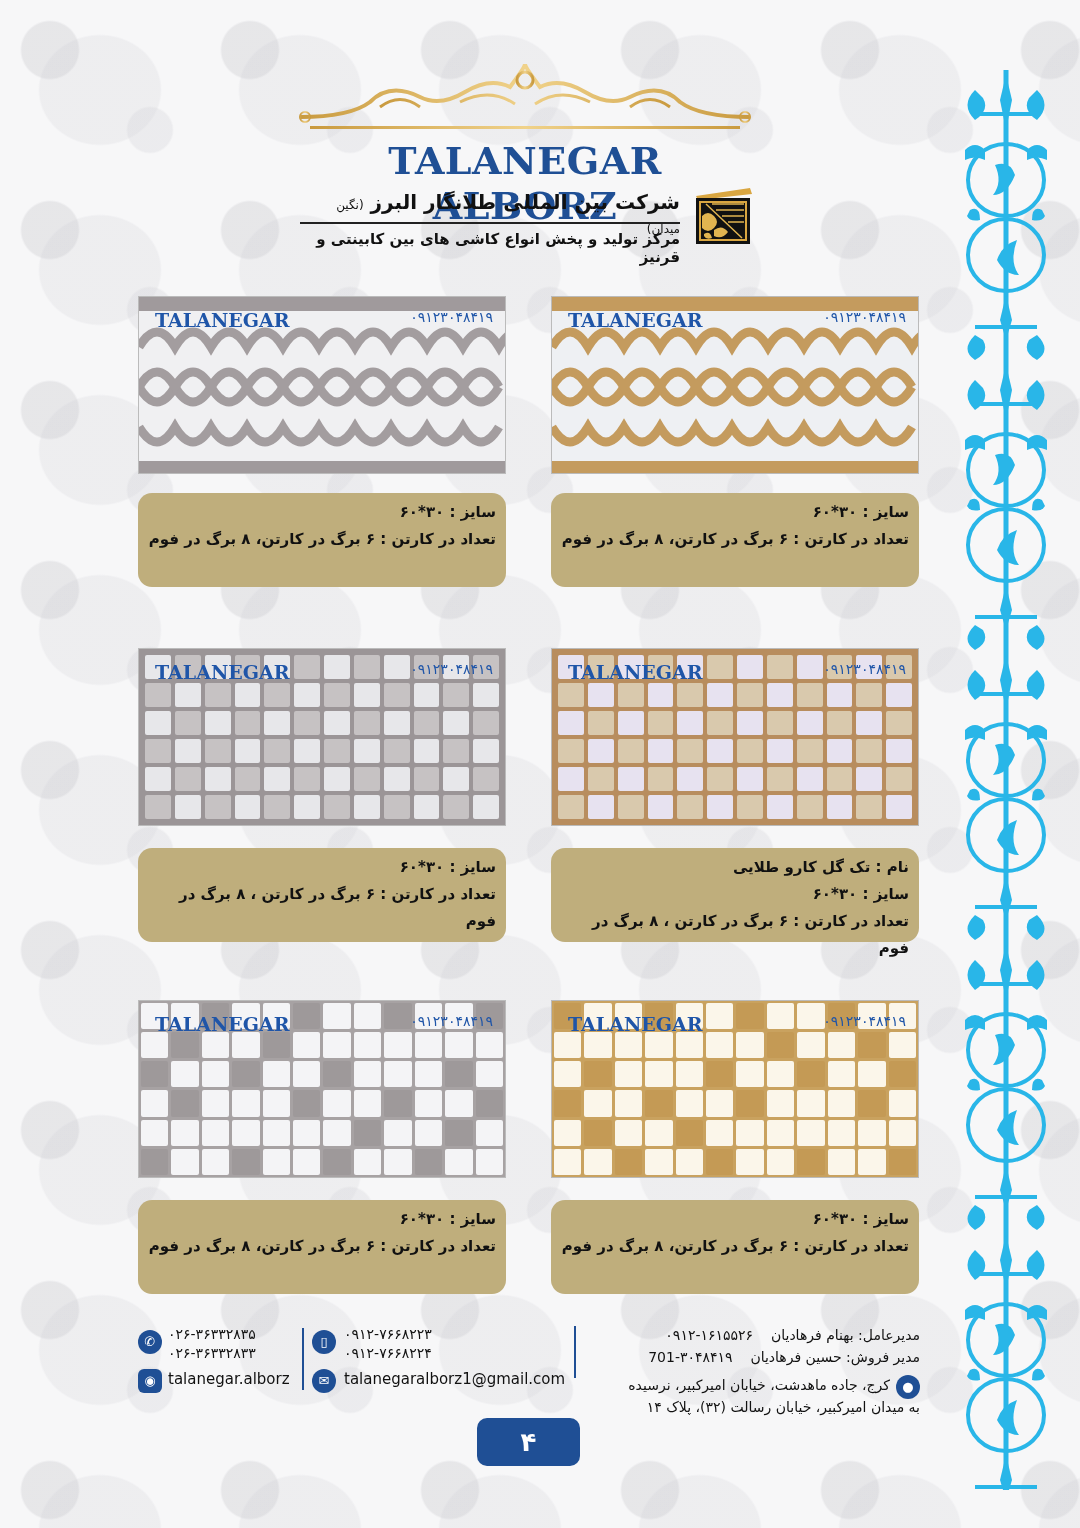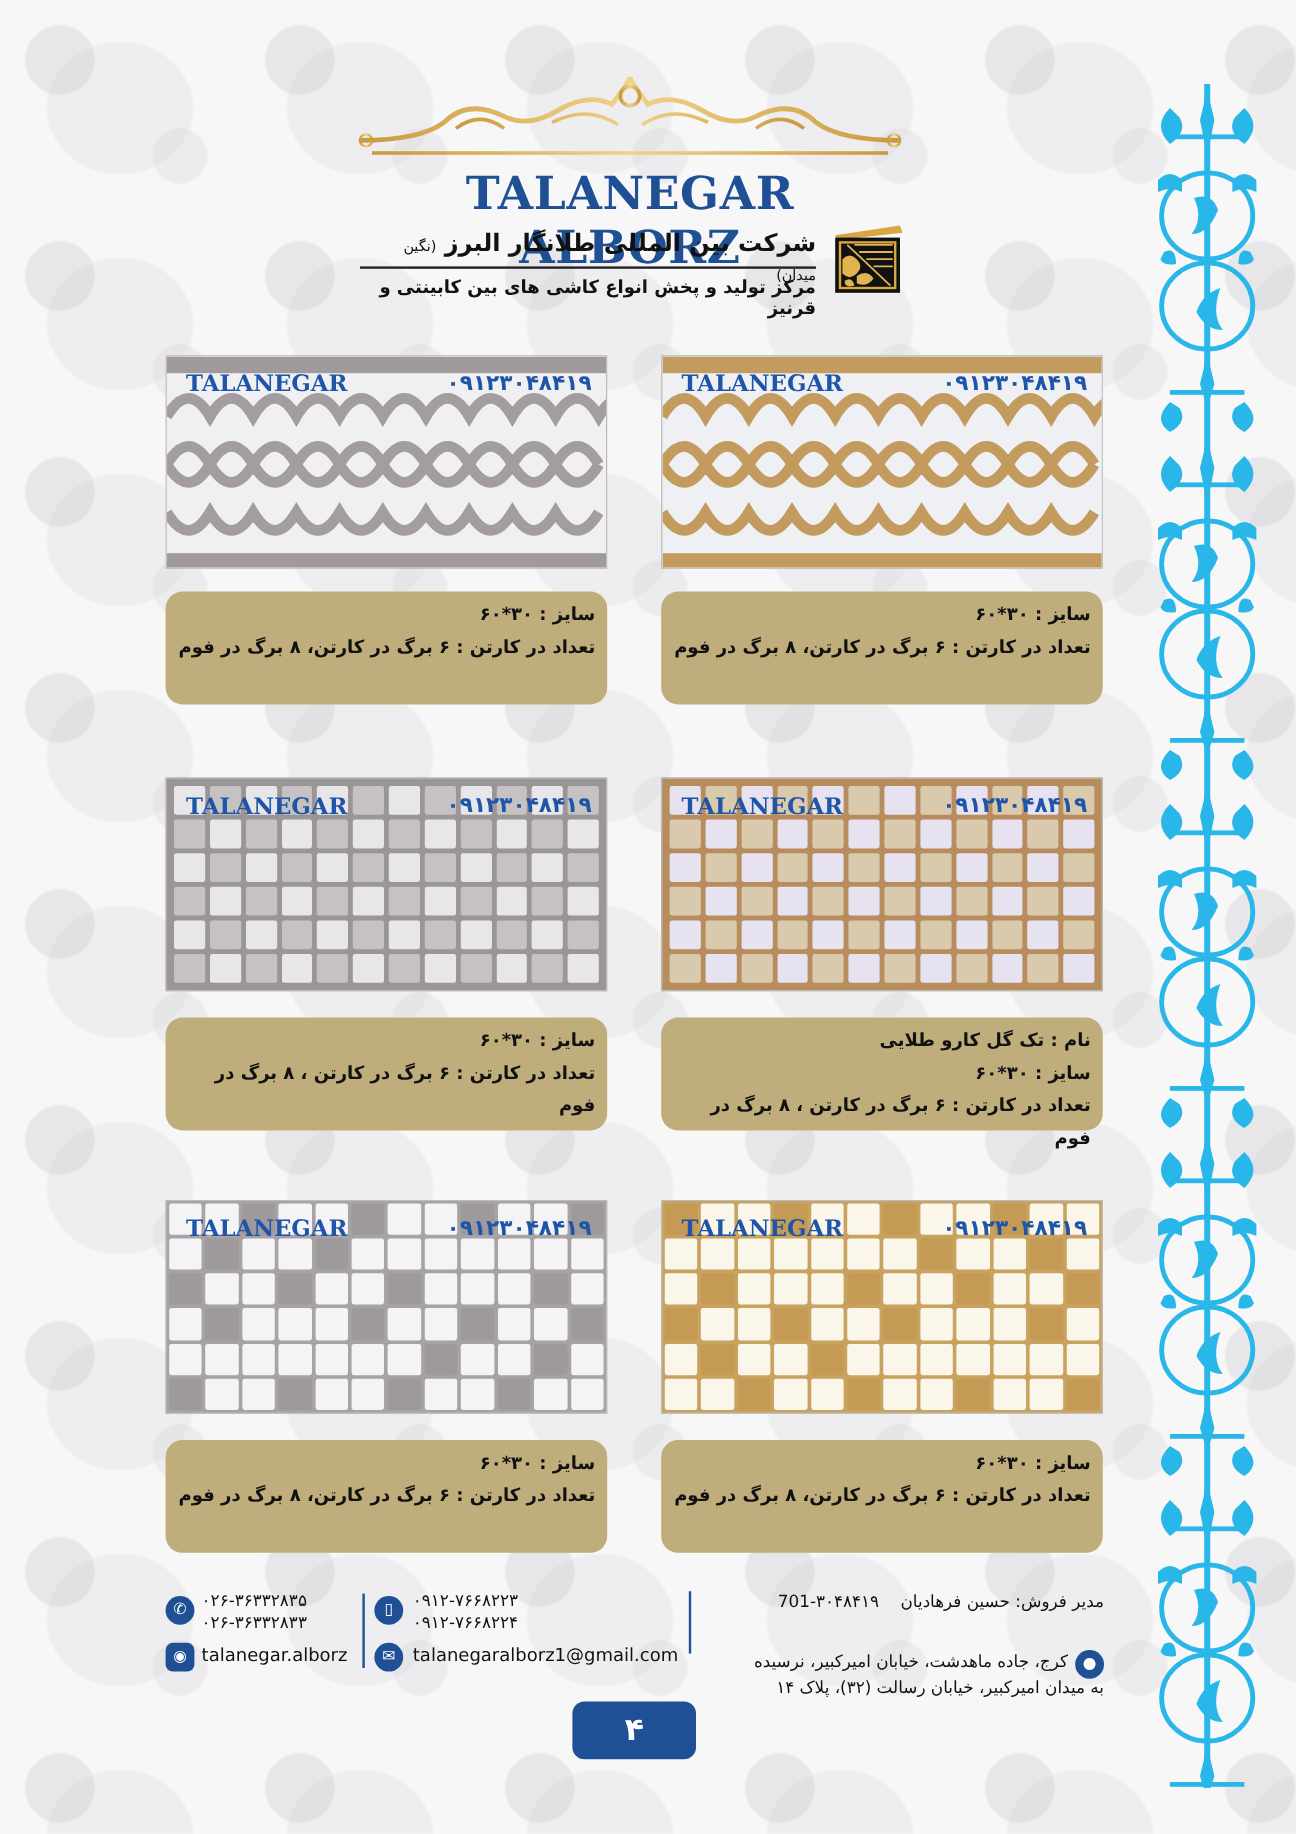--- a/index.html
+++ b/index.html
@@ -42,21 +42,21 @@
   .tile {
     position: absolute; width: 368px; height: 178px; overflow: hidden;
     border: 1px solid #bbb;
   }
   .tile .watermark-brand {
     position: absolute; left: 16px; top: 12px;
     font-family: "DejaVu Serif", serif; font-weight: bold; font-size: 19px; color: #1f55a8;
   }
   .tile .watermark-phone {
     position: absolute; right: 12px; top: 12px;
-    font-weight: bold; font-size: 18px; color: #1f55a8; letter-spacing: 1px;
+    font-weight: normal; font-size: 14px; color: #1f55a8; letter-spacing: 1px;
     direction: rtl;
   }
   .info {
     position: absolute; width: 368px; height: 94px;
     background: #bfae7c; border-radius: 14px;
     direction: rtl; text-align: right; padding: 6px 10px 0 10px;
     color: #111; font-weight: bold; font-size: 15px; line-height: 27px;
   }
   .grid-cells {
     position: absolute; inset: 6px; display: grid;
@@ -526,20 +526,25 @@
   <div class="abs" style="left:208px; top:0; font-size:14px; letter-spacing:1px;">۰۹۱۲-۷۶۶۸۲۲۳</div>
   <div class="abs" style="left:208px; top:19px; font-size:14px; letter-spacing:1px;">۰۹۱۲-۷۶۶۸۲۲۴</div>
   <div class="icon-circle" style="left:176px; top:43px;">✉</div>
   <div class="abs" style="left:208px; top:44px; font-size:15px;">talanegaralborz1@gmail.com</div>
 </div>
 
 <div class="vbar" style="left:574px; top:1326px; height:52px;"></div>
 
 <div class="abs footer" style="left:580px; top:1324px; width:340px; direction:rtl; text-align:right; font-size:14px; line-height:22px;">
   <div>
+    <span>مدیرعامل: بهنام فرهادیان</span>
+    &nbsp;&nbsp;
+    <span style="direction:ltr; unicode-bidi:embed;">۰۹۱۲-۱۶۱۵۵۲۶</span>
+  </div>
+  <div>
     <span>مدیر فروش: حسین فرهادیان</span>
     &nbsp;&nbsp;
     <span style="direction:ltr; unicode-bidi:embed;">701-۳۰۴۸۴۱۹</span>
   </div>
 </div>
 
 <div class="icon-circle" style="left:896px; top:1375px;">●</div>
 <div class="abs footer" style="left:560px; top:1374px; width:330px; direction:rtl; text-align:right; font-size:14px; line-height:22px;">
   <div>کرج، جاده ماهدشت، خیابان امیرکبیر، نرسیده</div>
 </div>

